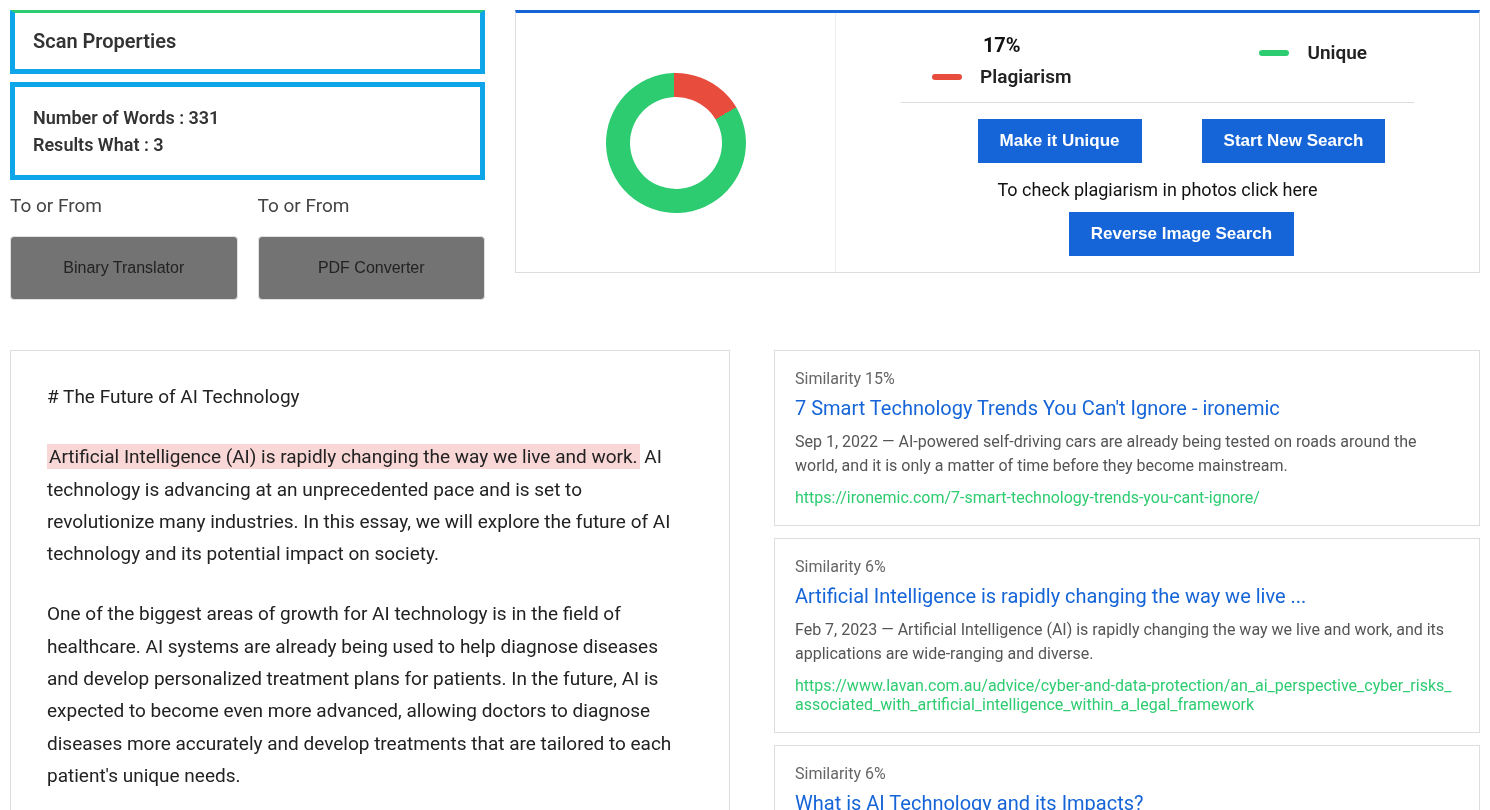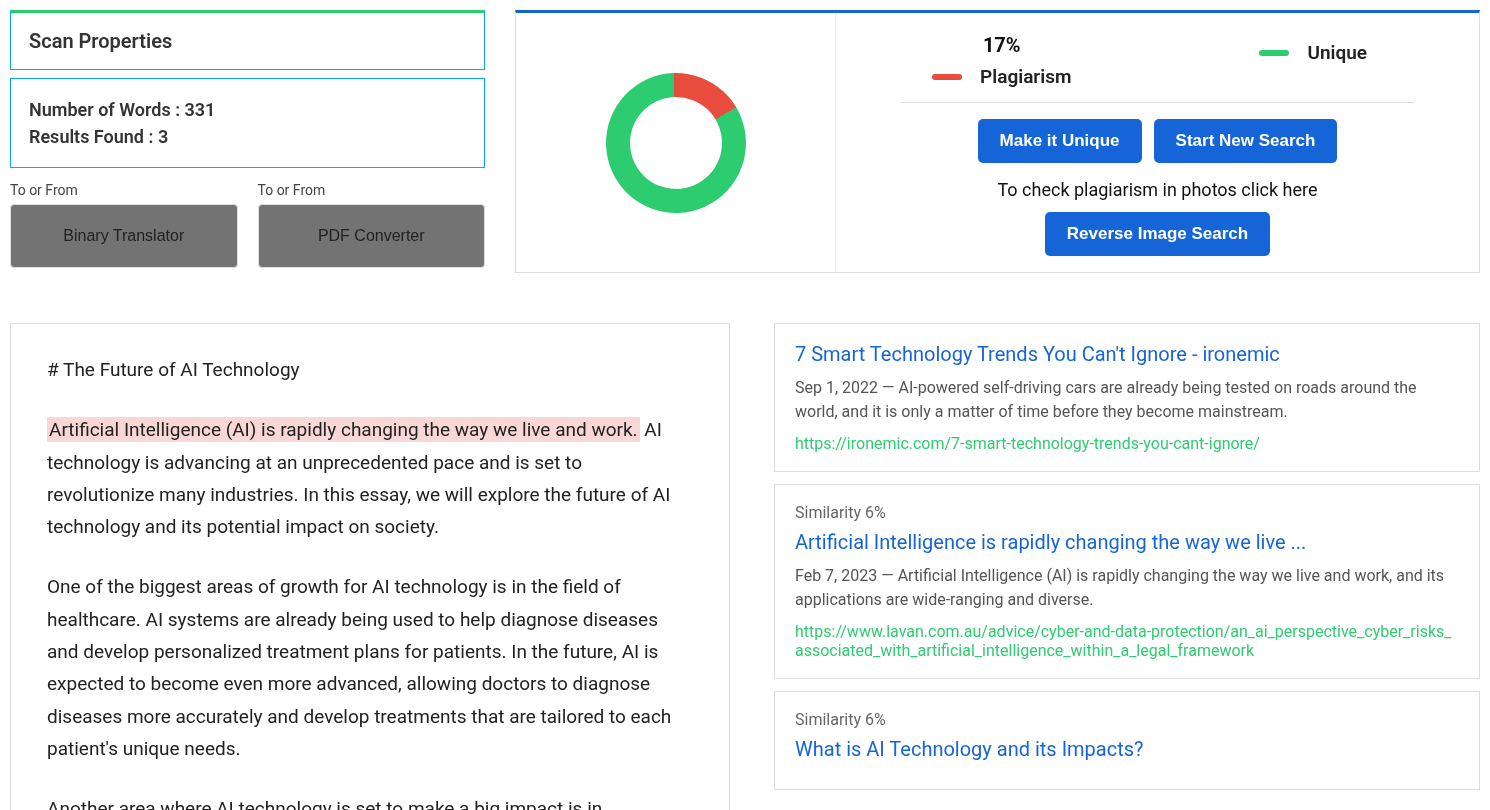--- a/index.html
+++ b/index.html
@@ -11,21 +11,21 @@
     padding: 10px;
   }
   .top-row {
     display: flex;
     gap: 30px;
     align-items: flex-start;
   }
   .left-col { width: 475px; }
   .right-col { flex: 1; }
   .card {
-    border: 1px solid #0ea5e9;
+    border: 5px solid #0ea5e9;
     background: #fff;
   }
   .scan-props {
     border-top: 3px solid #2ecc71;
     padding: 16px 18px;
     margin-bottom: 8px;
   }
   .scan-props h2 {
     font-size: 20px;
     font-weight: 600;
@@ -40,23 +40,23 @@
     color: #333;
     margin: 6px 0;
   }
   .tool-row {
     display: flex;
     gap: 20px;
     margin-top: 14px;
   }
   .tool-block { flex: 1; }
   .tool-label {
-    font-size: 14px;
+    font-size: 19px;
     color: #444;
-    margin-bottom: 6px;
+    margin-bottom: 19px;
   }
   .tool-btn {
     width: 100%;
     background: #737373;
     border: 1px solid #e0e0e0;
     border-radius: 4px;
     padding: 22px 0;
     font-size: 16px;
     color: #222;
     cursor: pointer;
@@ -138,25 +138,26 @@
   }
   .action-row {
     display: flex;
     gap: 12px;
     margin-bottom: 16px;
   }
   .blue-btn {
     background: #1565d8;
     color: #fff;
     border: none;
-    border-radius: 5px;
+    border-radius: 0;
     padding: 12px 22px;
     font-size: 17px;
     font-weight: 600;
     cursor: pointer;
+    margin-left: 48px;
   }
   .info-text {
     font-size: 18px;
     font-weight: 400;
     color: #111;
     margin-bottom: 12px;
     text-align: center;
   }
   .bottom-row {
     display: flex;
@@ -226,21 +227,21 @@
   <div class="left-col">
     <div class="card scan-props">
       <h2>Scan Properties</h2>
     </div>
     <div class="card stats-card">
       <div class="stat-line">
         <span>Number of Words :</span>
         <span>331</span>
       </div>
       <div class="stat-line">
-        <span>Results Found :</span>
+        <span>Results What :</span>
         <span>3</span>
       </div>
     </div>
     <div class="tool-row">
       <div class="tool-block">
         <div class="tool-label">To or From</div>
         <button class="tool-btn">Binary Translator</button>
       </div>
       <div class="tool-block">
         <div class="tool-label">To or From</div>
@@ -289,20 +290,21 @@
       <div class="essay-para">
         <span class="highlight">Artificial Intelligence (AI) is rapidly changing the way we live and work.</span><span> AI technology is advancing at an unprecedented pace and is set to revolutionize many industries. In this essay, we will explore the future of AI technology and its potential impact on society.</span>
       </div>
       <div class="essay-para">One of the biggest areas of growth for AI technology is in the field of healthcare. AI systems are already being used to help diagnose diseases and develop personalized treatment plans for patients. In the future, AI is expected to become even more advanced, allowing doctors to diagnose diseases more accurately and develop treatments that are tailored to each patient's unique needs.</div>
       <div class="essay-para">Another area where AI technology is set to make a big impact is in</div>
     </div>
   </div>
 
   <div class="results-col">
     <div class="result-card">
+      <div class="similarity">Similarity 15%</div>
       <div class="result-title">7 Smart Technology Trends You Can't Ignore - ironemic</div>
       <div class="result-desc">Sep 1, 2022 — AI-powered self-driving cars are already being tested on roads around the world, and it is only a matter of time before they become mainstream.</div>
       <div class="result-url">https://ironemic.com/7-smart-technology-trends-you-cant-ignore/</div>
     </div>
     <div class="result-card">
       <div class="similarity">Similarity 6%</div>
       <div class="result-title">Artificial Intelligence is rapidly changing the way we live ...</div>
       <div class="result-desc">Feb 7, 2023 — Artificial Intelligence (AI) is rapidly changing the way we live and work, and its applications are wide-ranging and diverse.</div>
       <div class="result-url">https://www.lavan.com.au/advice/cyber-and-data-protection/an_ai_perspective_cyber_risks_associated_with_artificial_intelligence_within_a_legal_framework</div>
     </div>

